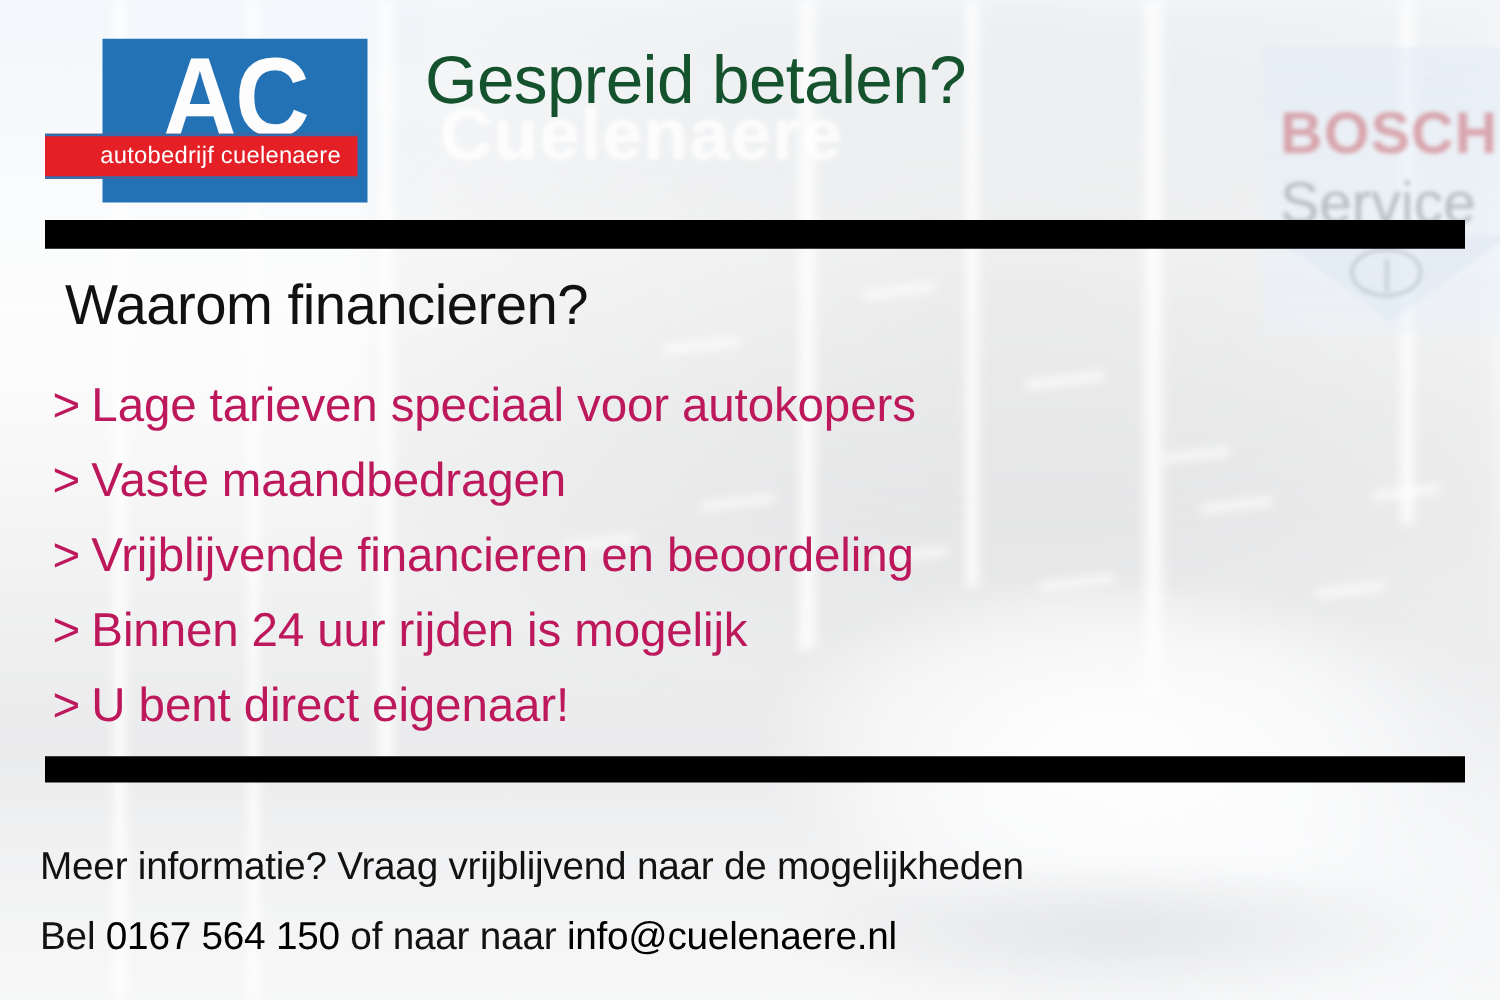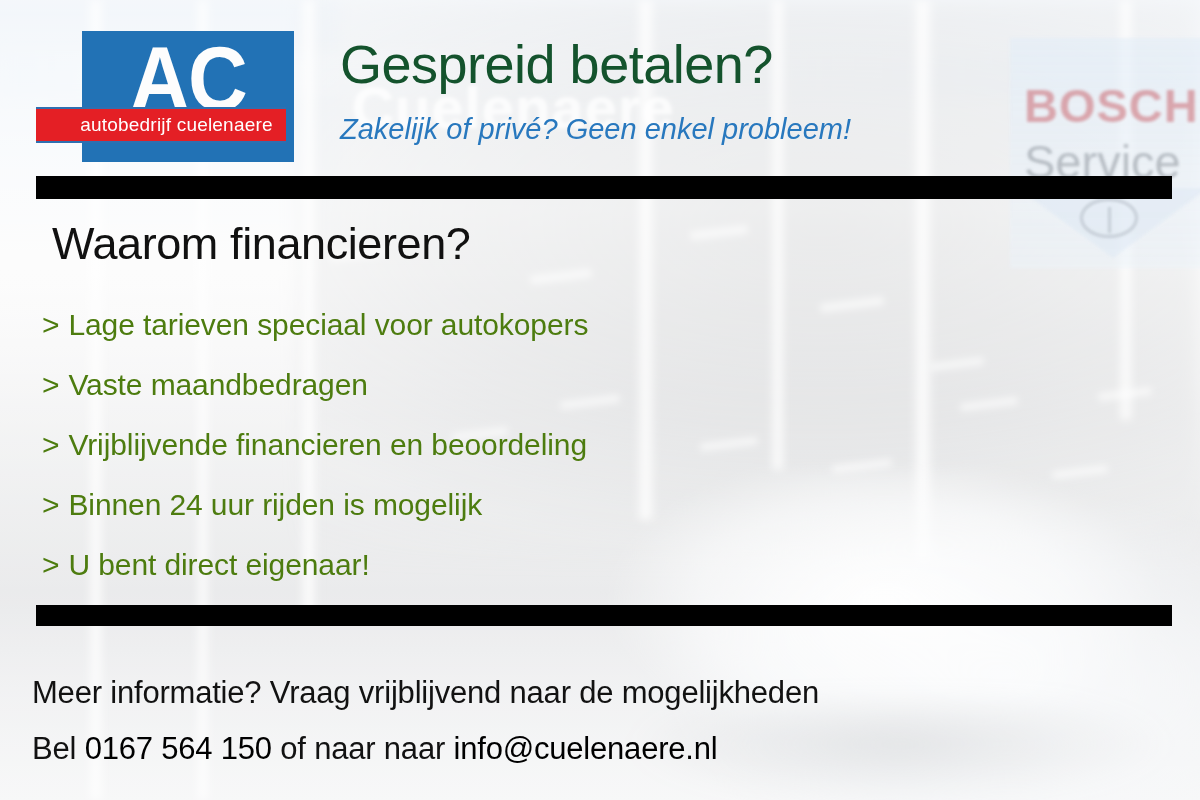--- a/index.html
+++ b/index.html
@@ -170,21 +170,21 @@
   #rule-top { top:176px; height:23px; }
   #rule-bottom { top:605px; height:21px; }
 
   
   #main-heading {
     position:absolute; left:52px; top:218px;
     font-size:45px; color:#111111; letter-spacing:-0.4px; white-space:nowrap;
   }
   #bullets { position:absolute; left:42px; top:295px; width:1000px; }
   .bullet {
-    font-size:30px; color:#4d7c0f; line-height:60px; white-space:nowrap;
+    font-size:38px; color:#be185d; line-height:60px; white-space:nowrap;
     letter-spacing:-0.1px;
   }
   .bullet .chev { display:inline-block; margin-right:9px; }
 
   
   #footer { position:absolute; left:32px; top:665px; width:1150px; }
   .footer-line {
     font-size:31px; color:#121212; line-height:56px; white-space:nowrap;
     letter-spacing:-0.2px;
   }
@@ -237,21 +237,20 @@
 <div id="content">
 
   <div id="logo">
     <div class="ac-text">AC</div>
   </div>
   <div id="logo-band">
     <span class="band-text">autobedrijf cuelenaere</span>
   </div>
 
   <div id="header-title">Gespreid betalen?</div>
-  <div id="header-subtitle">Zakelijk of privé? Geen enkel probleem!</div>
 
   <div class="rule" id="rule-top"></div>
 
   <div id="main-heading">Waarom financieren?</div>
 
   <div id="bullets">
     <div class="bullet">
       <span class="chev">&gt;</span><span>Lage tarieven speciaal voor autokopers</span>
     </div>
     <div class="bullet">

